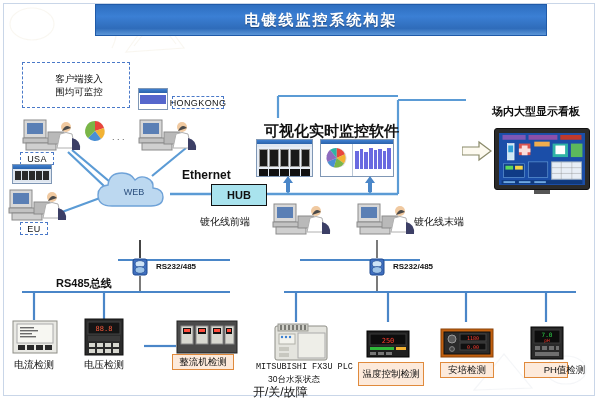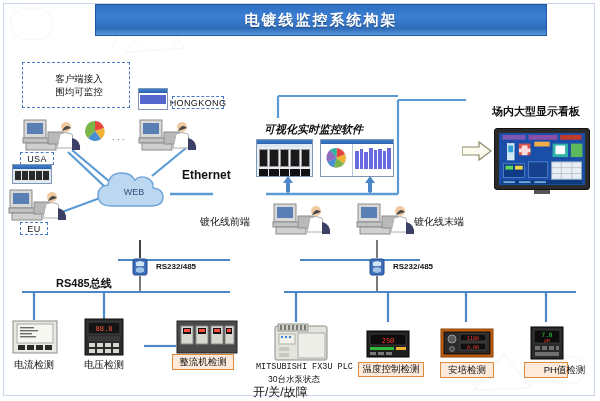--- a/index.html
+++ b/index.html
@@ -227,22 +227,25 @@
     <span>EU</span>
   </div>
 
   <svg class="abs cloud" viewBox="0 0 84 46">
     <path d="M20 38 q-14 0 -14 -11 q0 -9 10 -10 q1 -12 14 -12 q9 0 13 7 q5 -5 12 -2 q7 3 6 10 q10 1 10 9 q0 9 -12 9 z" fill="#bcd8f0" stroke="#6ea2d8" stroke-width="1.4"></path>
     <text x="42" y="27" font-size="9" fill="#2b4f7d" text-anchor="middle" font-family="Liberation Sans, sans-serif">WEB</text>
   </svg>
   <div class="abs" style="left:92px;top:168px;width:84px;height:46px;"></div>
 
   <div class="abs cn11" style="left:182px;top:168px;font-size:12px;font-weight:bold;">Ethernet</div>
-
-  <div class="abs cn11" style="left:264px;top:122px;font-size:11px;font-style:italic;">可视化实时监控软件</div>
+  <div class="abs hub">
+    <span>HUB</span>
+  </div>
+
+  <div class="abs cn11" style="left:264px;top:122px;font-size:15px;">可视化实时监控软件</div>
 
   <div class="abs thumb" style="left:256px;top:139px;width:57px;height:38px;">
     <div class="thumb-tb"></div>
     <div style="background:#dfe7f2;height:3px;"></div>
     <div style="display:flex;gap:1px;padding:2px;">
       <div style="flex:1;height:16px;background:#1a1a1a;border:1px solid #999;"></div>
       <div style="flex:1;height:16px;background:#1a1a1a;border:1px solid #999;"></div>
       <div style="flex:1;height:16px;background:#1a1a1a;border:1px solid #999;"></div>
       <div style="flex:1;height:16px;background:#1a1a1a;border:1px solid #999;"></div>
       <div style="flex:1;height:16px;background:#1a1a1a;border:1px solid #999;"></div>
@@ -465,21 +468,21 @@
     <rect x="4" y="4" width="36" height="11" fill="#0d0d0d" stroke="#3a3a3a"></rect>
     <text x="22" y="13" font-size="7" fill="#ff3c2e" text-anchor="middle" font-family="DejaVu Sans Mono, monospace">250</text>
     <rect x="4" y="17" width="24" height="3" fill="#2fb83a"></rect>
     <rect x="30" y="17" width="10" height="3" fill="#f2b233"></rect>
     <g fill="#777">
         <rect x="4" y="22" width="6" height="3"></rect>
         <rect x="12" y="22" width="6" height="3"></rect>
         <rect x="20" y="22" width="6" height="3"></rect>
       </g>
   </svg>
-  <div class="abs orangebox" style="left:358px;top:362px;width:66px;height:15px;">
+  <div class="abs orangebox" style="left:358px;top:362px;width:66px;height:24px;">
     <span>温度控制检测</span>
   </div>
 
   <svg class="abs" style="left:440px;top:328px;width:54px;height:30px;" viewBox="0 0 54 30">
     <rect x="1" y="1" width="52" height="28" fill="#c2600f" stroke="#8a4208"></rect>
     <rect x="4" y="4" width="46" height="22" fill="#2b2b2b" stroke="#111"></rect>
     <circle cx="12" cy="11" r="4" fill="#5a5a5a" stroke="#999"></circle>
     <rect x="20" y="6" width="26" height="7" fill="#101010" stroke="#444"></rect>
     <text x="33" y="12" font-size="5" fill="#ff3c2e" text-anchor="middle" font-family="DejaVu Sans Mono, monospace">1180</text>
     <rect x="20" y="15" width="26" height="7" fill="#101010" stroke="#444"></rect>

